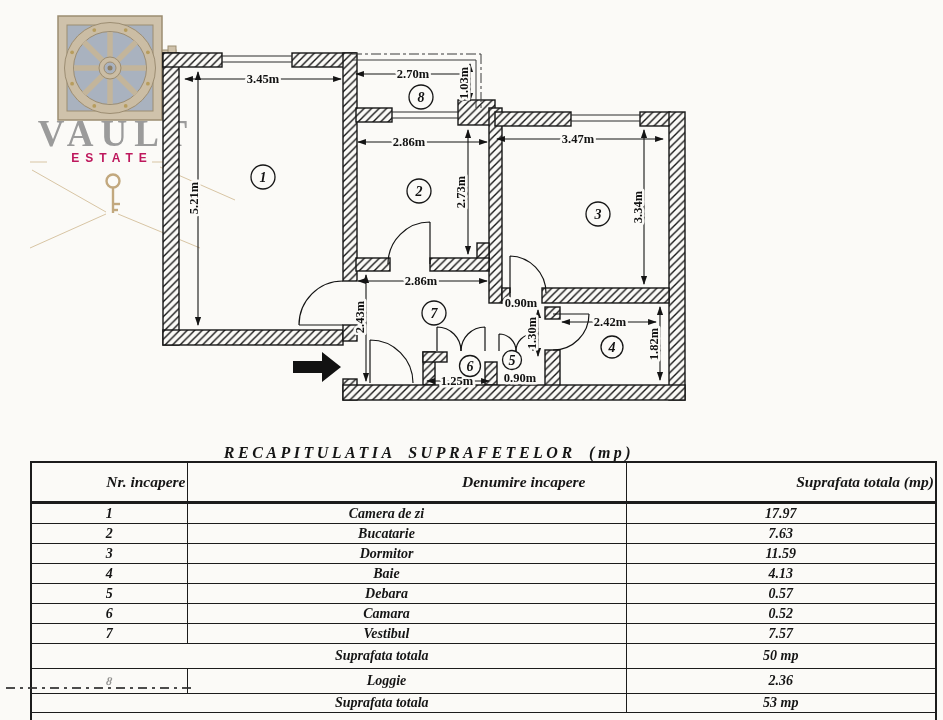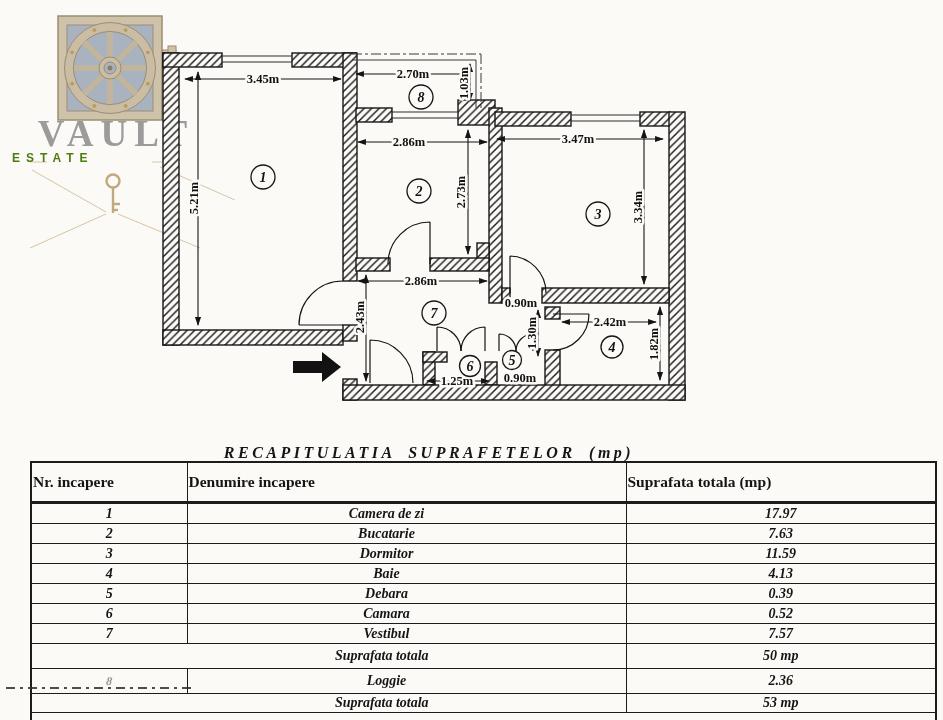--- a/index.html
+++ b/index.html
@@ -3,43 +3,43 @@
 <meta charset="utf-8">
 <style>
   html,body{margin:0;padding:0;background:#ffffff;}
   .page{position:relative;width:943px;height:720px;background:#fbfaf7;overflow:hidden;
         font-family:"Liberation Serif",serif;color:#151515;}
   
   .logo-svg{position:absolute;left:0;top:0;}
   .vault-word{position:absolute;left:18px;top:112px;width:196px;text-align:center;
     font-family:"Liberation Serif",serif;font-size:37px;font-weight:600;letter-spacing:7px;
     color:#9b9b9b;}
-  .estate-word{position:absolute;left:12px;top:151px;width:180px;text-align:left;
+  .estate-word{position:absolute;left:22px;top:151px;width:180px;text-align:center;
     font-family:"Liberation Sans",sans-serif;font-size:12px;font-weight:600;letter-spacing:6px;
-    color:#4d7c0f;}
+    color:#be185d;}
   
   .plan-svg{position:absolute;left:140px;top:38px;}
   .wall{fill:url(#hatch);stroke:#161616;stroke-width:1.4px;}
   .win{stroke:#2a2a2a;stroke-width:1px;}
   .rail{stroke:#3a3a3a;stroke-width:1px;fill:none;}
   .raildash{stroke-dasharray:10 3 3 3;}
   .dl{stroke:#141414;stroke-width:1.1px;}
   .door{stroke:#141414;stroke-width:1.2px;fill:none;}
   .dim{font:700 12.5px "Liberation Serif",serif;fill:#121212;text-anchor:middle;
        paint-order:stroke;stroke:#fbfaf7;stroke-width:5px;stroke-linejoin:round;}
   .rcirc{fill:#fbfaf7;stroke:#161616;stroke-width:1.3px;}
   .rnum{font:italic 700 14px "Liberation Serif",serif;fill:#121212;text-anchor:middle;}
   
   .recap-title{position:absolute;left:0;top:444px;width:858px;text-align:center;
     font-style:italic;font-weight:700;font-size:16px;letter-spacing:3.5px;word-spacing:6px;}
   table.areas{position:absolute;left:30px;top:461px;width:905px;border-collapse:collapse;
     table-layout:fixed;border:2px solid #1c1c1c;border-bottom:0;}
   table.areas col.c1{width:156px;} table.areas col.c2{width:439px;} table.areas col.c3{width:310px;}
   table.areas th{height:36px;border:1.6px solid #1c1c1c;border-bottom:3px solid #1c1c1c;
-    font-size:15.5px;font-weight:700;text-align:left;}
+    font-style:italic;font-size:15.5px;font-weight:700;text-align:right;}
   table.areas td{border:1.4px solid #1c1c1c;font-style:italic;font-weight:700;font-size:14px;
     text-align:center;height:19px;padding:0;}
   table.areas td.namecol, table.areas th.namecol{padding-right:40px;}
   td.mergelabel{padding-left:106px !important;font-size:14.5px;}
   td.noleft{border-left:0 !important;margin-left:28px;}
   tr.sumrow td{height:24px;}
   tr.totrow td{height:18px;}
   tr.lastrow td{border-bottom:0;height:10px;}
   .faded8{opacity:.45;font-size:12px;display:inline-block;transform:rotate(6deg);}
   .artifact-dash{position:absolute;left:6px;top:687px;width:186px;height:2px;opacity:.85;
@@ -254,21 +254,21 @@
         <td>11.59</td>
       </tr>
       <tr>
         <td>4</td>
         <td class="namecol">Baie</td>
         <td>4.13</td>
       </tr>
       <tr>
         <td>5</td>
         <td class="namecol">Debara</td>
-        <td>0.39</td>
+        <td>0.57</td>
       </tr>
       <tr>
         <td>6</td>
         <td class="namecol">Camara</td>
         <td>0.52</td>
       </tr>
       <tr>
         <td>7</td>
         <td class="namecol">Vestibul</td>
         <td>7.57</td>

